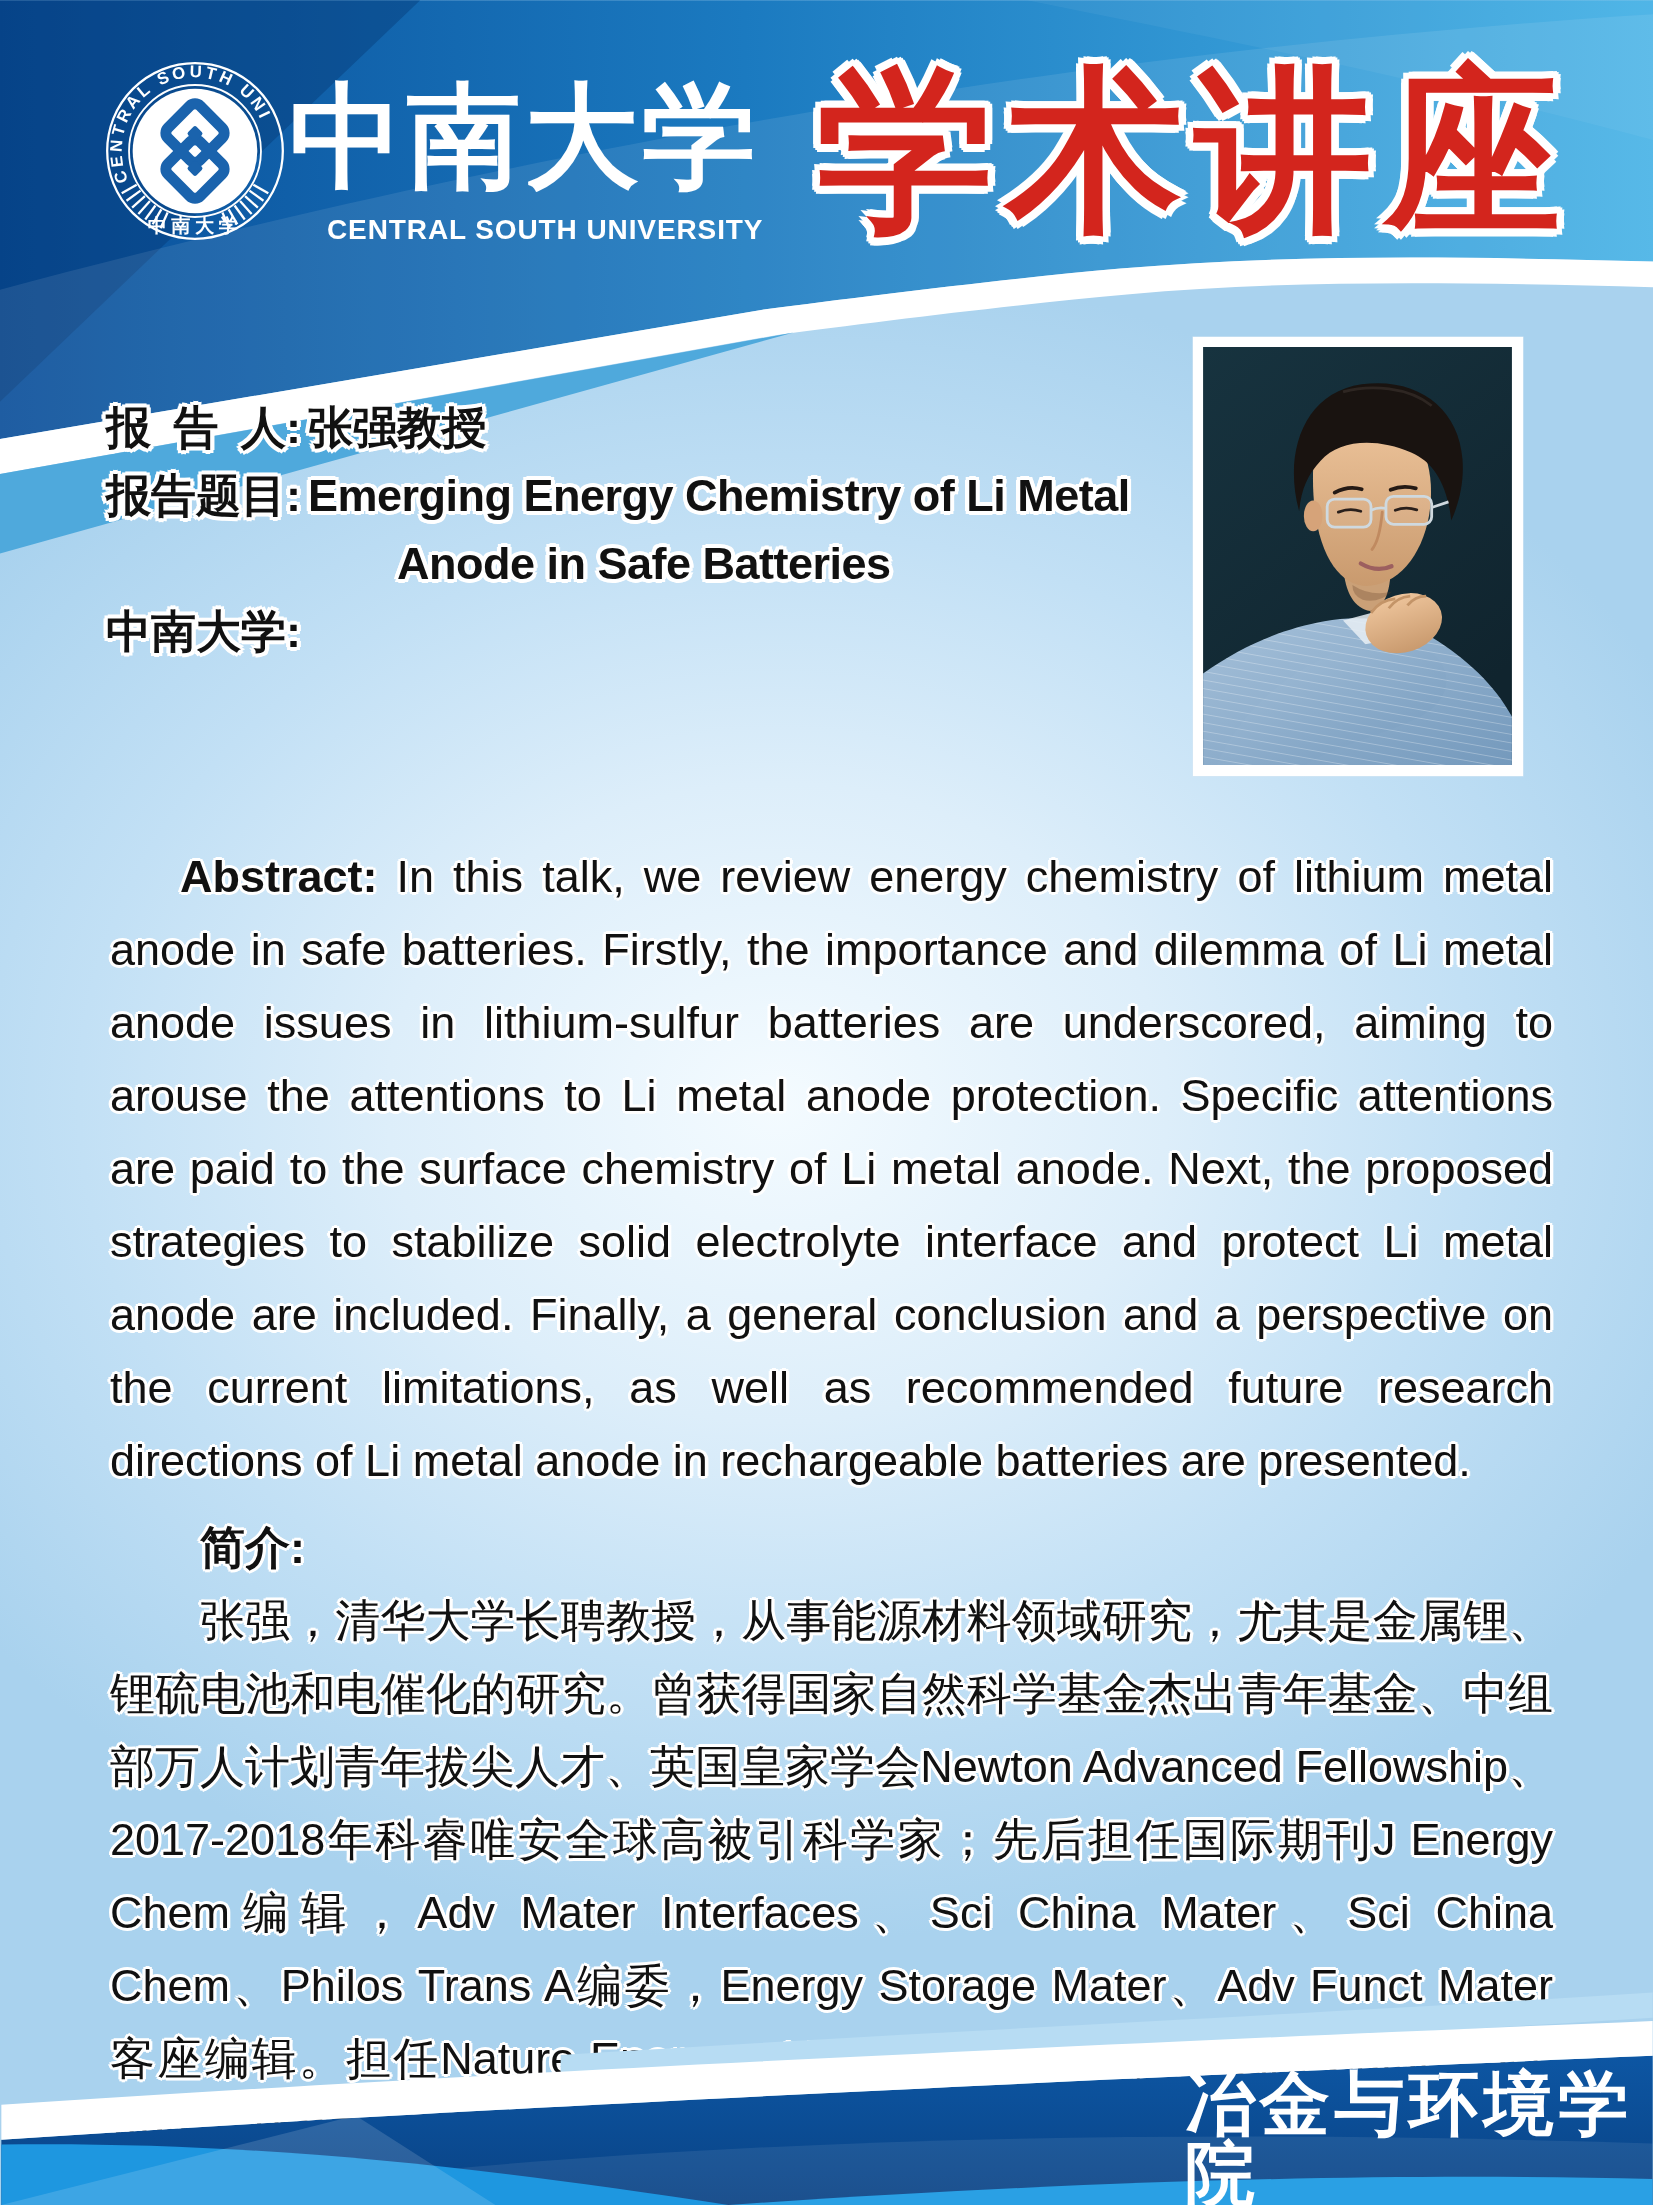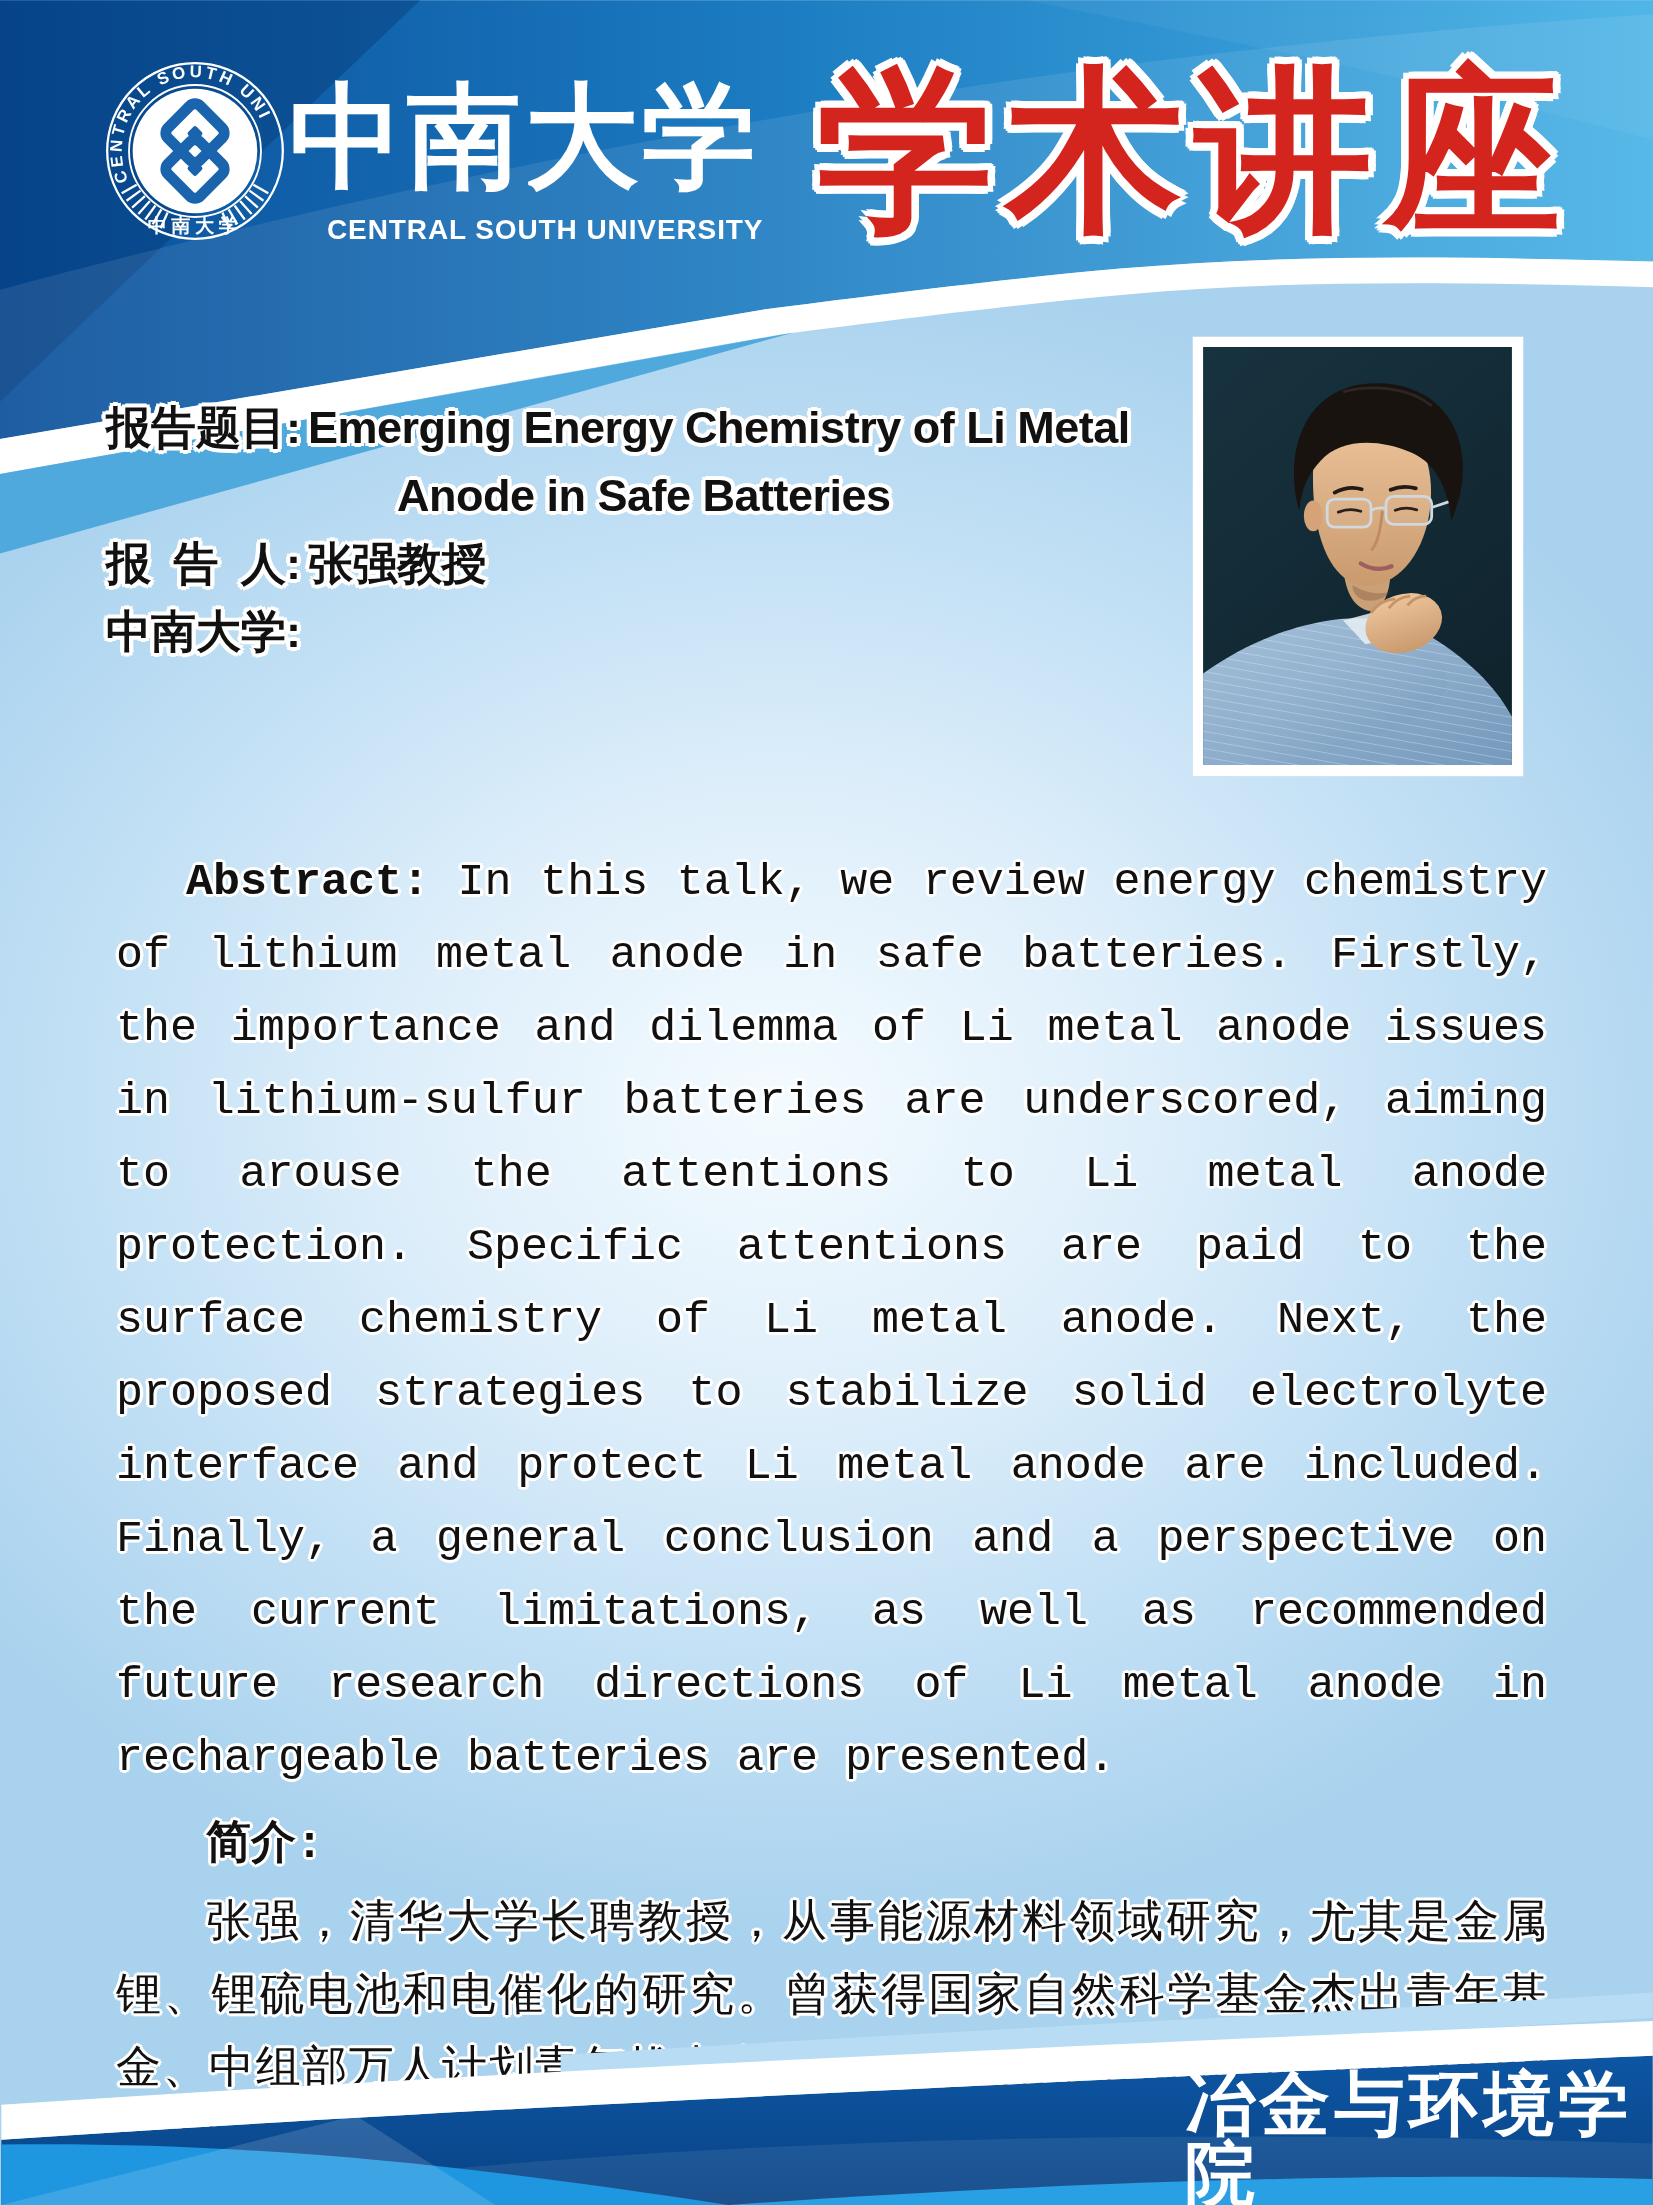--- a/index.html
+++ b/index.html
@@ -47,21 +47,21 @@
   .val{white-space:nowrap;letter-spacing:-0.5px;}
   .val2{white-space:nowrap;letter-spacing:-0.5px;padding-left:89px;}
 
   
   .photo{left:1193px;top:337px;width:309px;height:418px;z-index:5;
     background:#ffffff;padding:10.3px;box-shadow:0 0 0 0.5px #d7e7f4;}
 
   
   .content{left:110px;top:840px;width:1443px;z-index:4;color:#111111;
     font-size:45px;line-height:73px;text-align:justify;}
-  .content p{margin:6px;font-family:Liberation Mono, monospace;}
+  .content p{margin:0;}
   .abstract{text-indent:70px;}
   .bio-label{font-weight:bold;text-indent:90px;margin-top:14px !important;}
   .bio{text-indent:90px;}
   .b{font-weight:bold;}
 
   
   .footer-svg{left:0;top:1944px;z-index:6;}
   .dept{left:1185px;top:2069px;z-index:7;color:#ffffff;
     font-size:70px;font-weight:900;letter-spacing:4.7px;line-height:1;}
 </style>
@@ -201,31 +201,31 @@
         <path d="M398,560 q18,-24 46,-26" stroke="#c39468" stroke-width="6" fill="none"></path>
         <path d="M438,554 q16,-20 40,-20" stroke="#c39468" stroke-width="6" fill="none"></path>
       </g>
 
       <path d="M320,510 q40,26 86,14 q-30,26 -64,18 q-22,-10 -22,-32 Z" fill="rgba(96,62,40,0.28)"></path>
     </svg>
   </div>
 
   <div class="abs info outline-mid">
     <div class="row">
+      <span class="lbl">报 告 人:</span>
+      <span class="val">张强教授</span>
+    </div>
+    <div class="row">
       <span class="lbl">报告题目:</span>
       <span class="valwrap">
         <span class="val" style="display:block;">Emerging Energy Chemistry of Li Metal</span>
         <span class="val2" style="display:block;">Anode in Safe Batteries</span>
       </span>
     </div>
     <div class="row">
-      <span class="lbl">报 告 人:</span>
-      <span class="val">张强教授</span>
-    </div>
-    <div class="row">
       <span class="lbl">中南大学:</span>
     </div>
   </div>
 
   <div class="abs content">
     <p class="abstract outline-soft"><span class="b">Abstract:</span><span> In this talk, we review energy chemistry of lithium metal anode in safe batteries. Firstly, the importance and dilemma of Li metal anode issues in lithium-sulfur batteries are underscored, aiming to arouse the attentions to Li metal anode protection. Specific attentions are paid to the surface chemistry of Li metal anode. Next, the proposed strategies to stabilize solid electrolyte interface and protect Li metal anode are included. Finally, a general conclusion and a perspective on the current limitations, as well as recommended future research directions of Li metal anode in rechargeable batteries are presented.</span></p>
     <p class="bio-label outline-soft">简介:</p>
     <p class="bio outline-soft"><span>张强，清华大学长聘教授，从事能源材料领域研究，尤其是金属锂、锂硫电池和电催化的研究。曾获得国家自然科学基金杰出青年基金、中组部万人计划青年拔尖人才、英国皇家学会Newton Advanced Fellowship、2017-2018年科睿唯安全球高被引科学家；先后担任国际期刊J Energy Chem编辑，Adv Mater Interfaces、Sci China Mater、Sci China Chem、Philos Trans A编委，Energy Storage Mater、Adv Funct Mater客座编辑。担任Nature Energy、Nature Nanotech、Nature Catal、Sci. Adv.、JACS、Adv. Mater.、Angew. Chem.等期刊特约审稿人或仲裁人；主持国家重点研发计划课题、自然科学基金等国家省市重点项目。曾在Adv. Mater., J. Am. Chem. Soc., Angew. Chem. Int. Ed., Nature Commun., Sci. Adv., Chem等发表SCI收录论文100余篇，所发论文引用23000余次，H因子为83，其中61篇为ESI高引用学术论文</span></p>
   </div>
 

